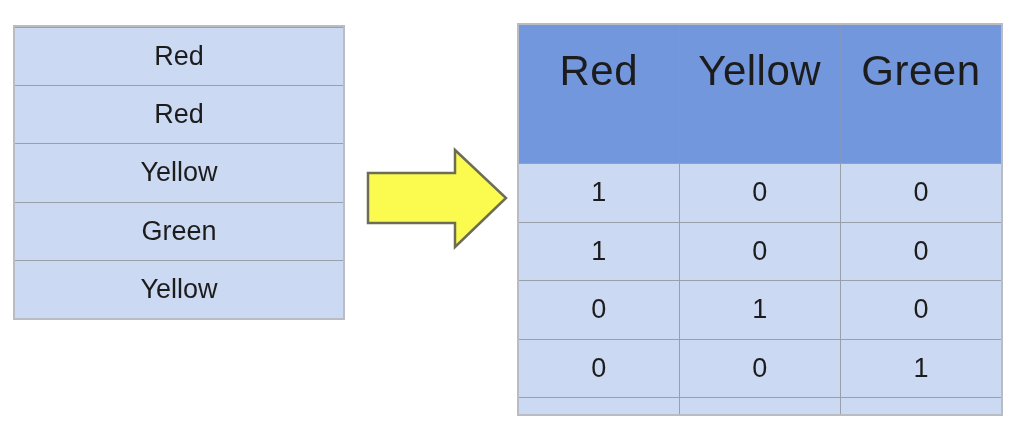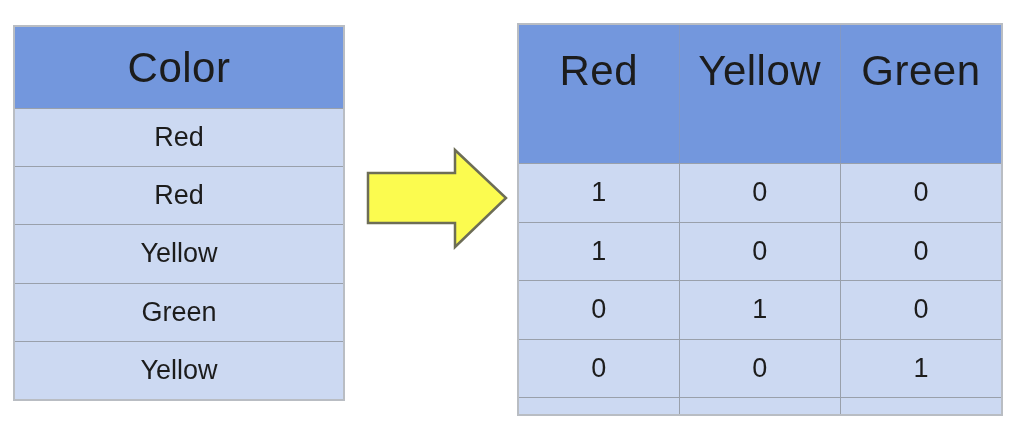--- a/index.html
+++ b/index.html
@@ -61,21 +61,20 @@
   .table-right .col-b { border-left: 1.5px solid #99a0ab; }
   .table-right .hdr-cell.col-b { border-left: 1.5px solid #8298c4; }
   .table-right .stub-cell { background: #ccd9f2; border-top: 1.5px solid #99a0ab; }
 </style>
 </head>
 <body>
 
 <div class="stage">
 
   <div class="table-left">
-    <div class="hdr-cell">Color</div>
     <div class="body-cell">Red</div>
     <div class="body-cell">Red</div>
     <div class="body-cell">Yellow</div>
     <div class="body-cell">Green</div>
     <div class="body-cell">Yellow</div>
   </div>
 
   <div class="arrow-wrap">
     <svg width="146" height="106" viewBox="0 0 146 106" aria-hidden="true">
       <polygon points="3,27 90,27 90,4 141,52 90,101 90,77 3,77" fill="#fbfb4f"></polygon>

